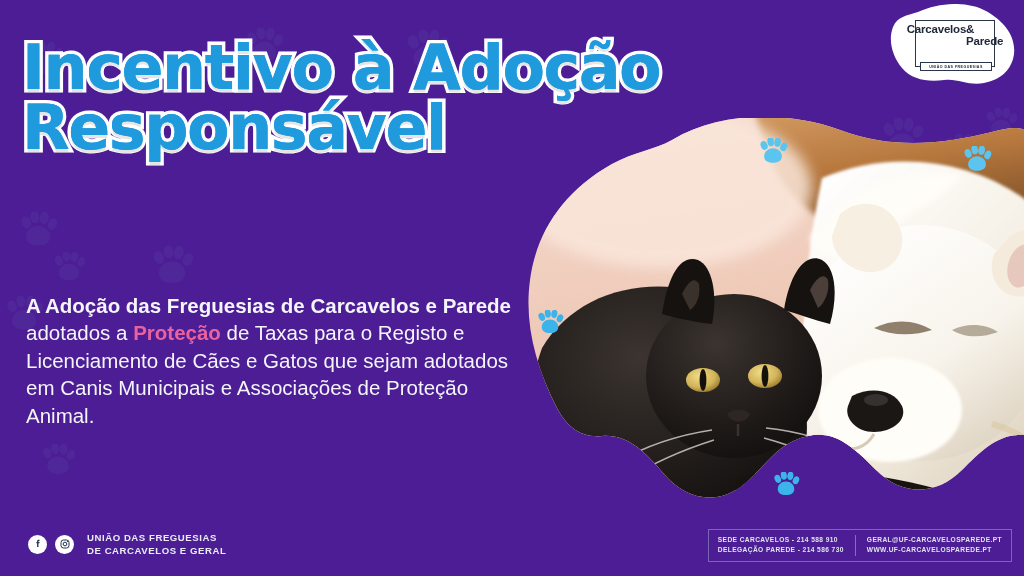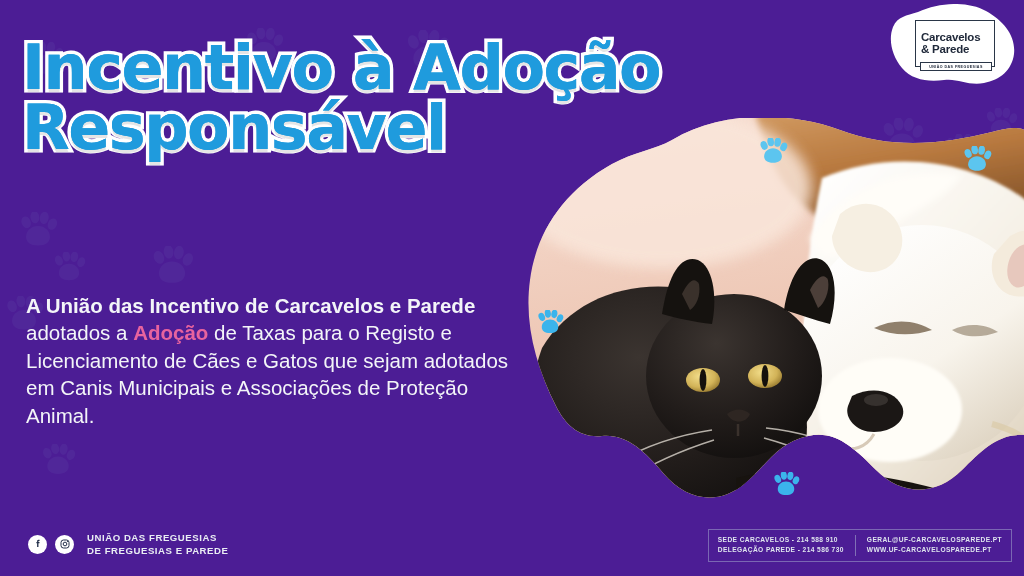--- a/index.html
+++ b/index.html
@@ -53,21 +53,21 @@
   }
   #body-copy .b{font-weight:700;}
   #body-copy .pink{font-weight:700;color:#e8639e;}
 
   
   #logo{position:absolute;right:8px;top:4px;width:126px;height:82px;}
   #logo-blob{position:absolute;inset:0;}
   #logo-box{
     position:absolute;left:25px;top:16px;width:80px;height:47px;
     border:1.6px solid #2a3647;background:#ffffff;
-    display:flex;flex-direction:column;justify-content:center;
+    display:flex;flex-direction:row;justify-content:center;
     padding:2px 5px 3px 5px;box-sizing:border-box;
   }
   #logo-line1,#logo-line2{
     font-size:11.5px;font-weight:700;color:#20293a;line-height:1.08;
     letter-spacing:-.2px;font-family:"Liberation Sans",sans-serif;
   }
   #logo-sub{
     position:absolute;left:30px;top:58px;width:70px;
     border:1px solid #2a3647;background:#fff;
     font-size:3.6px;font-weight:700;letter-spacing:.45px;
@@ -312,21 +312,21 @@
       </svg></div>
   <div class="paw-accent" style="left:772px;top:472px;"><svg width="28" height="26" fill="#3bb4ec">
         <use href="#pawSym" width="28" height="26"></use>
       </svg></div>
 
   <div id="title">Incentivo à Adoção
 Responsável</div>
   <div id="title-fill" aria-hidden="true">Incentivo à Adoção
 Responsável</div>
 
-  <div id="body-copy"><span class="b">A União das Incentivo de Carcavelos e Parede</span><span> adotados a </span><span class="pink">Adoção</span><span> de Taxas para o Registo e Licenciamento de Cães e Gatos que sejam adotados em Canis Municipais e Associações de Proteção Animal.</span></div>
+  <div id="body-copy"><span class="b">A Adoção das Freguesias de Carcavelos e Parede</span><span> adotados a </span><span class="pink">Proteção</span><span> de Taxas para o Registo e Licenciamento de Cães e Gatos que sejam adotados em Canis Municipais e Associações de Proteção Animal.</span></div>
 
   <div id="logo">
     <svg id="logo-blob" viewBox="0 0 126 82">
       <path d="M 28,8 C 50,-2 78,-3 96,7 C 114,17 126,32 124,50
                C 122,66 110,76 94,79 C 78,82 68,74 54,76
                C 38,78 22,76 12,64 C 2,52 -2,36 3,23
                C 8,12 16,12 28,8 Z" fill="#ffffff"></path>
     </svg>
     <div id="logo-box">
       <div id="logo-line1">Carcavelos</div>
@@ -343,21 +343,21 @@
     </div>
     <div class="soc">
       <svg width="12" height="12" viewBox="0 0 24 24" fill="none" stroke="#24304a" stroke-width="2">
           <rect x="4" y="4" width="16" height="16" rx="5"></rect>
           <circle cx="12" cy="12" r="3.7"></circle>
           <circle cx="17" cy="7" r="1.2" fill="#24304a" stroke="none"></circle>
         </svg>
     </div>
     <div id="footer-left-text">
       <div>UNIÃO DAS FREGUESIAS</div>
-      <div>DE FREGUESIAS E PAREDE</div>
+      <div>DE CARCAVELOS E GERAL</div>
     </div>
   </div>
 
   <div id="footer-right">
     <div class="col">
       <div>SEDE CARCAVELOS - 214 588 910</div>
       <div>DELEGAÇÃO PAREDE - 214 586 730</div>
     </div>
     <div id="fr-divider"></div>
     <div class="col">

